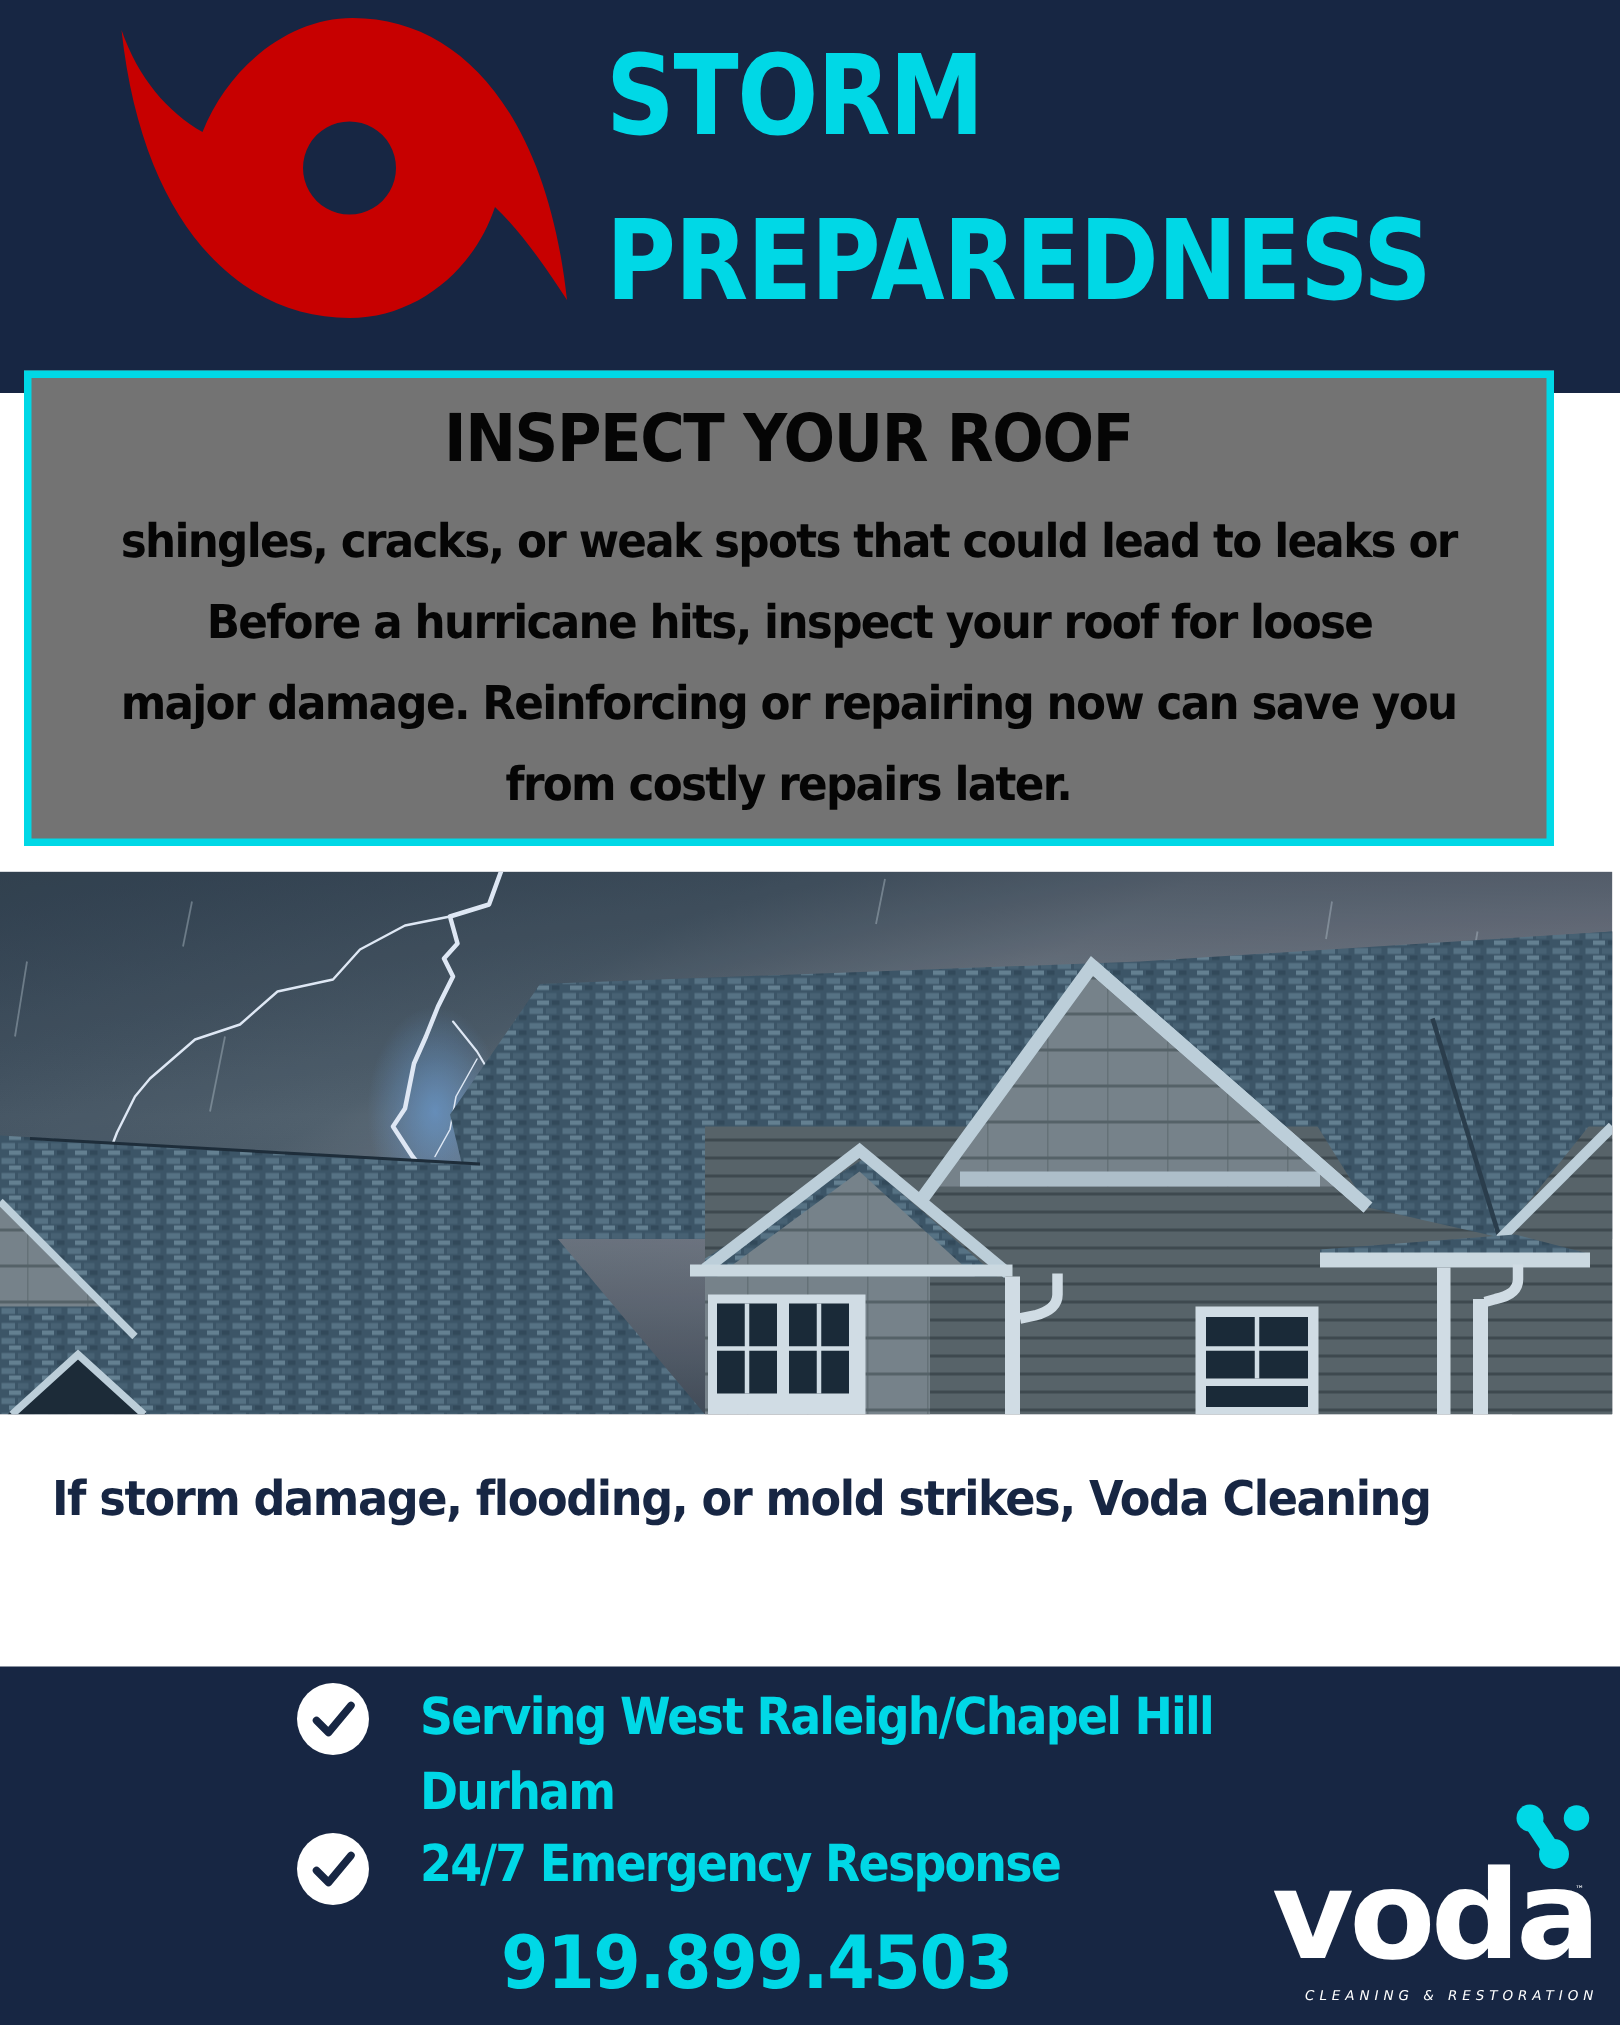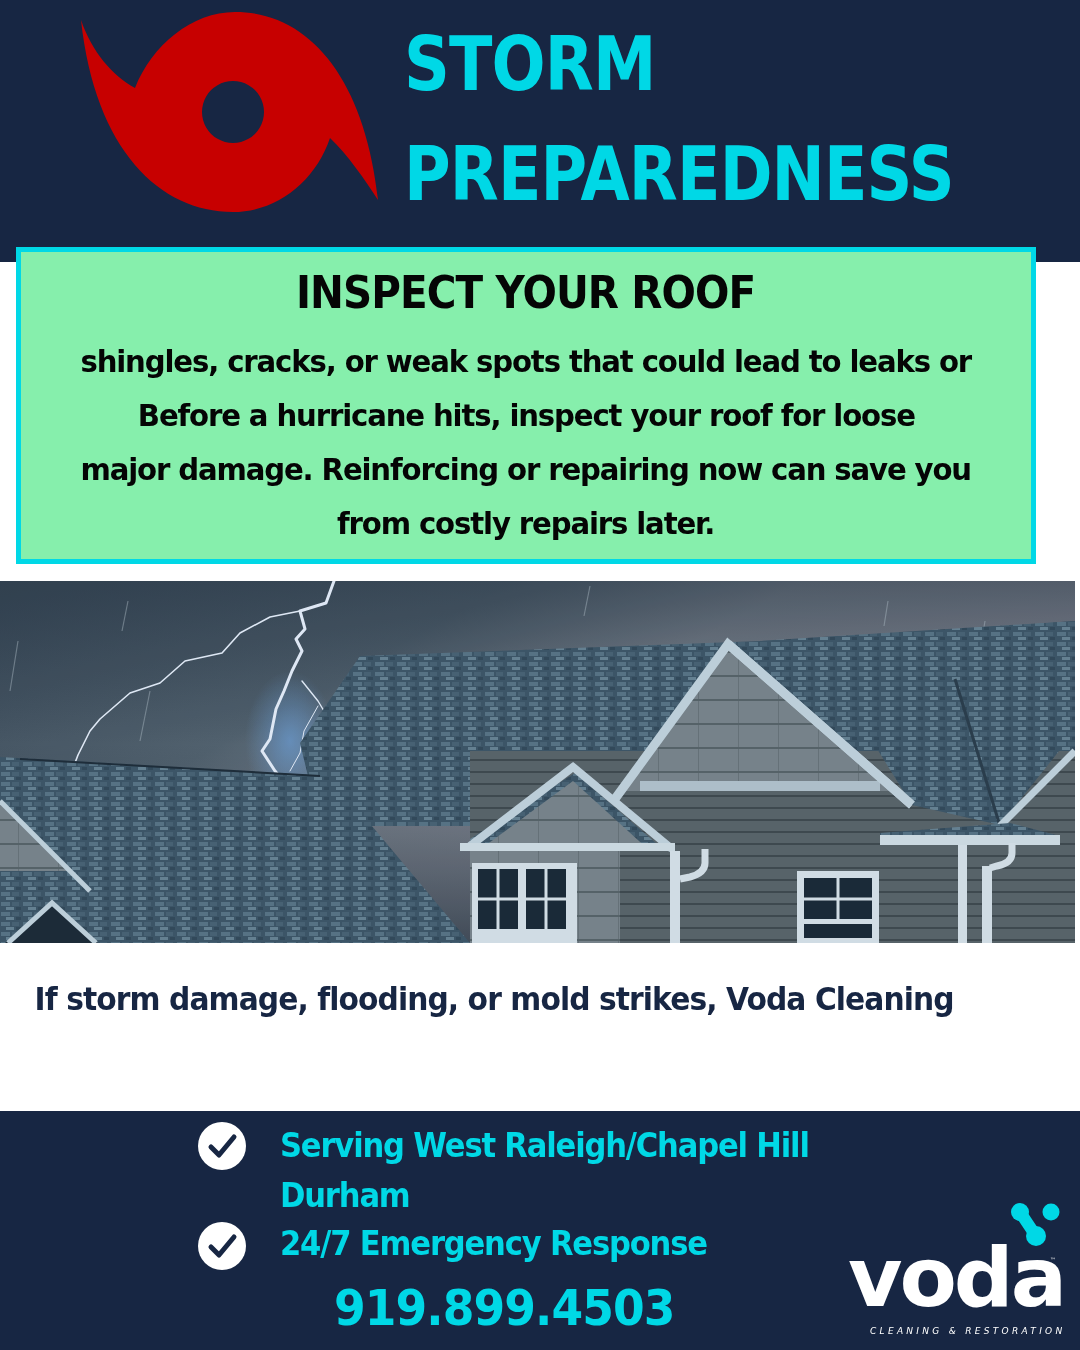--- a/index.html
+++ b/index.html
@@ -15,21 +15,21 @@
     position: absolute; left: 404px; color: #00d8e6;
     font-family: "DejaVu Sans", sans-serif; font-weight: 700;
     font-size: 74px; line-height: 74px; letter-spacing: -1px;
     transform-origin: left top;
   }
   .title-line.l1 { top: 27px; transform: scaleX(0.86); }
   .title-line.l2 { top: 137px; transform: scaleX(0.86); }
 
   .tip-box {
     position: absolute; left: 16px; top: 247px; width: 1020px; height: 317px;
-    border: 5px solid #00d8e6; background: #86efac;
+    border: 5px solid #00d8e6; background: #737373;
   }
   .tip-heading {
     position: absolute; left: 0; right: 0; top: 15px; text-align: center;
     color: #050505; font-family: "DejaVu Sans", sans-serif; font-weight: 700;
     font-size: 44px; line-height: 52px; letter-spacing: -1px;
   }
   .tip-heading span { display: inline-block; transform: scaleX(0.92); }
   .tip-body {
     position: absolute; left: 4px; right: 4px; top: 82px; text-align: center;
     color: #050505; font-family: "DejaVu Sans", sans-serif; font-weight: 700;

